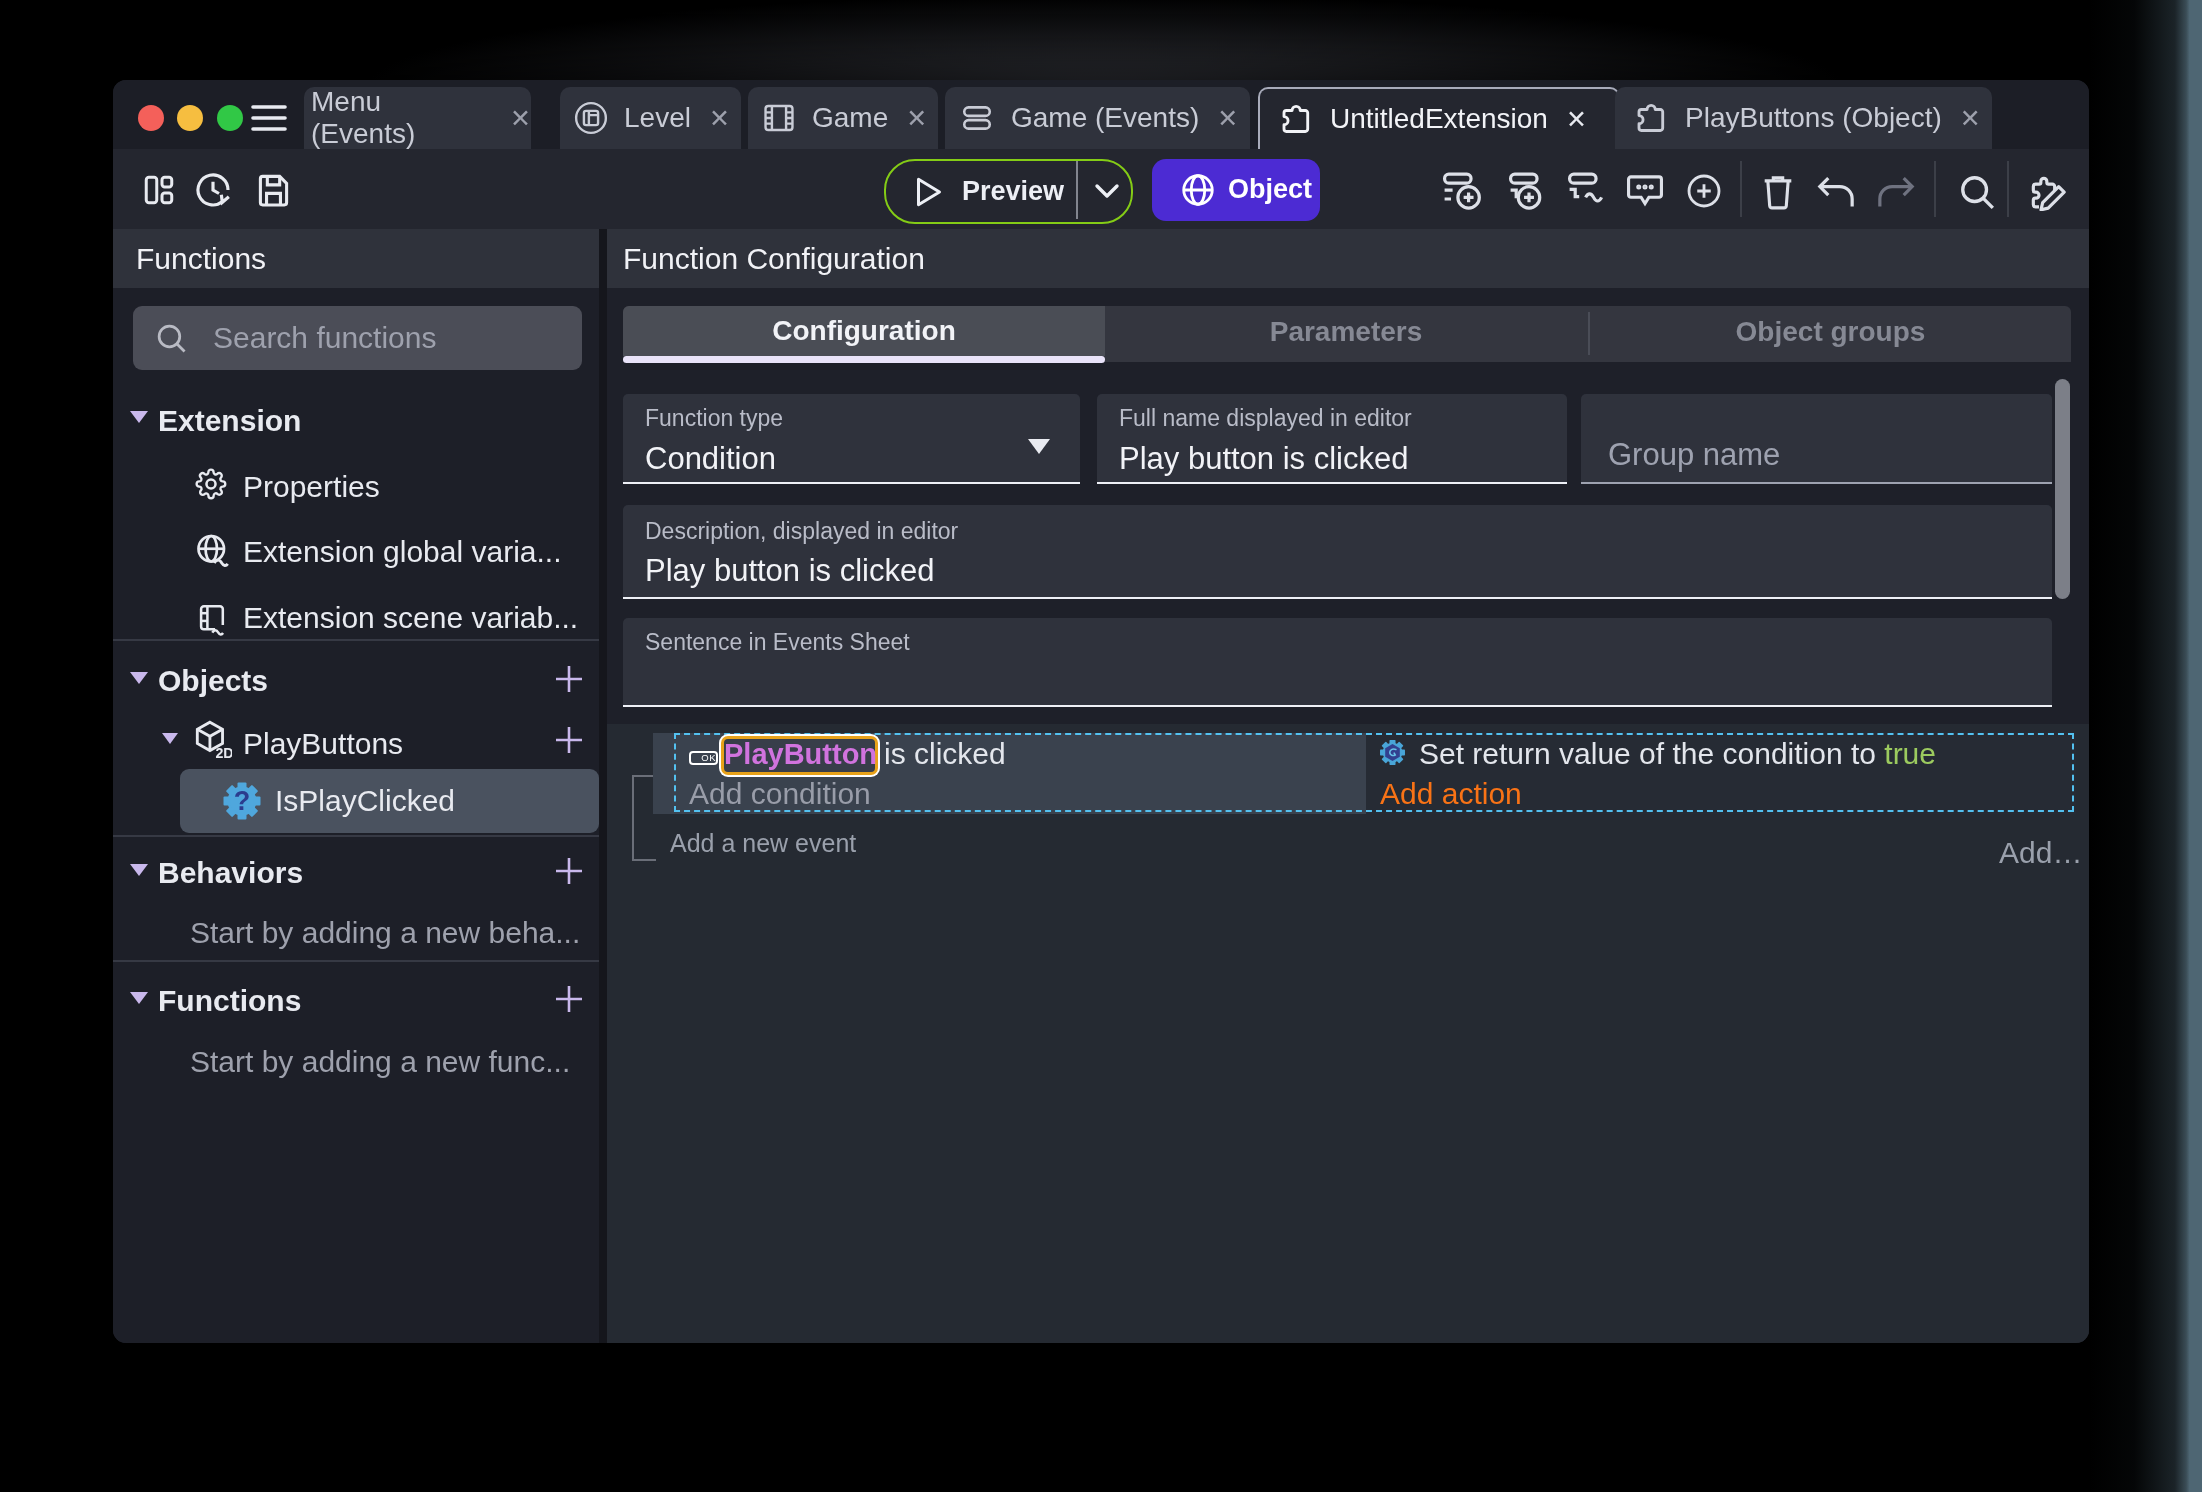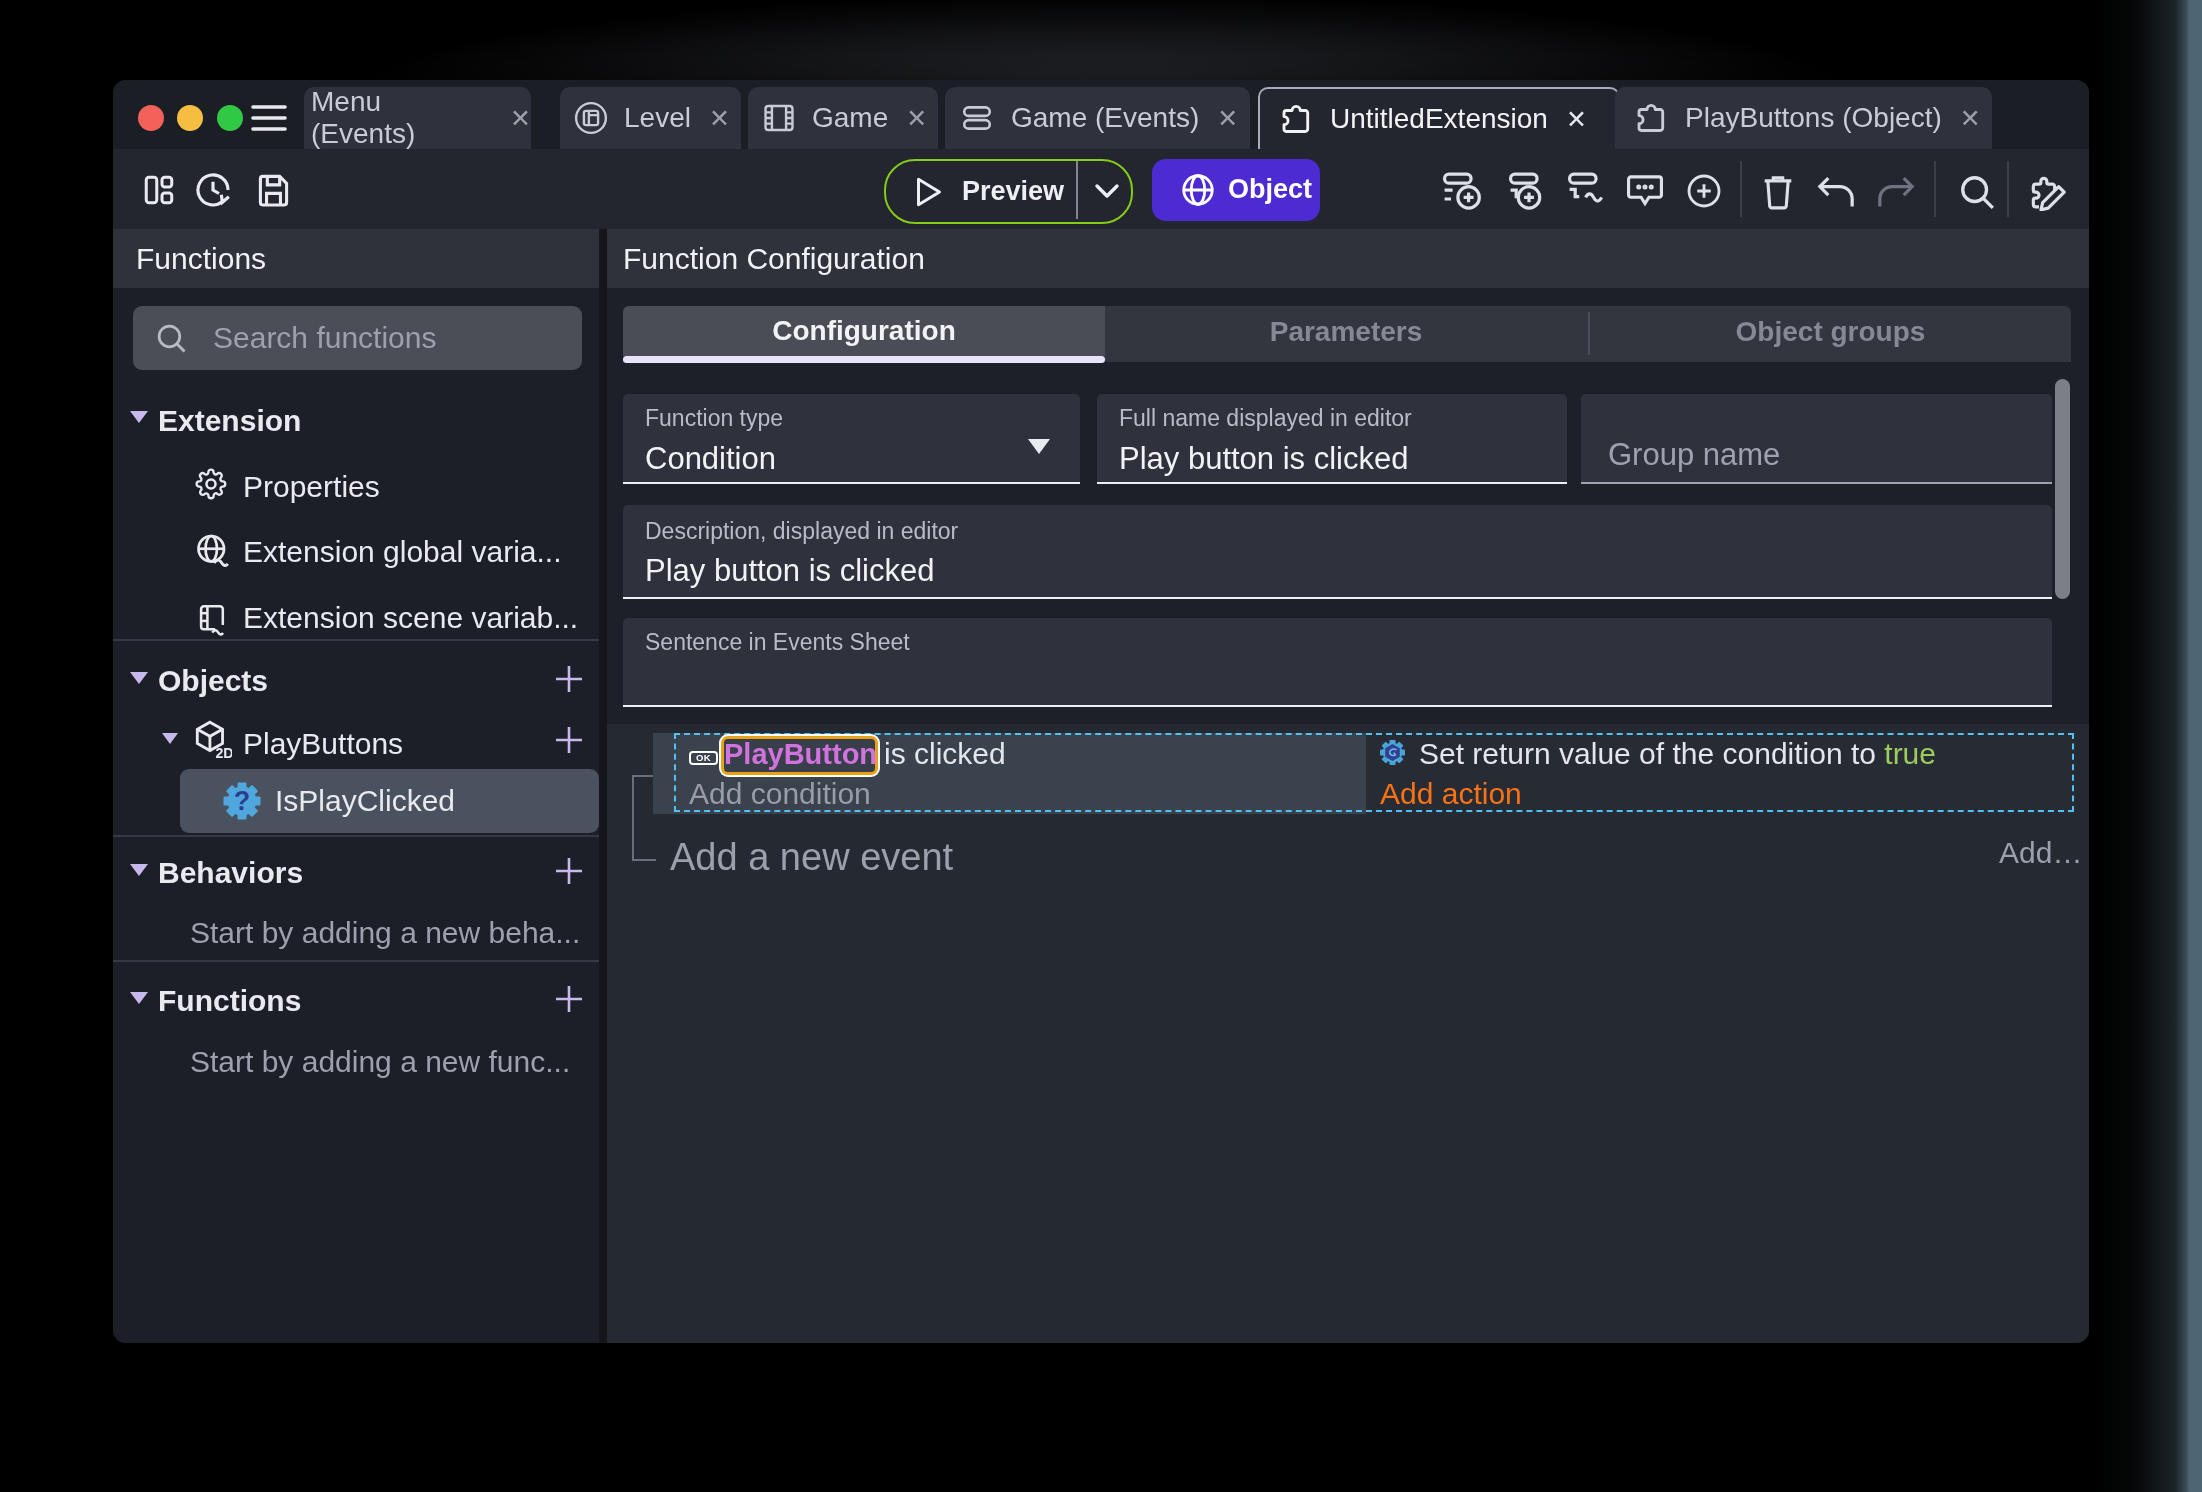--- a/index.html
+++ b/index.html
@@ -326,21 +326,21 @@
 
       <div class="abs" style="left:24.5px;top:51px;width:2px;height:85px;background:#6a6e78"></div>
       <div class="abs" style="left:24.5px;top:51px;width:22px;height:2px;background:#6a6e78"></div>
       <div class="abs" style="left:24.5px;top:135px;width:24px;height:2px;background:#6a6e78"></div>
 
       <div class="abs" style="left:46px;top:9px;width:1423px;height:81px;background:#3a424e">
         <div class="abs" style="left:713px;top:0;width:710px;height:81px;background:#262b34"></div>
         <div class="abs" style="left:21px;top:0;width:1400px;height:79px;border:2.3px dashed #53c1f0;box-sizing:border-box"></div>
 
         <div class="abs" style="left:36px;top:18px;width:29px;height:14px;border:2px solid #fff;border-radius:4px;box-sizing:border-box">
-          <div style="font-size:9.5px;font-weight:bold;color:#fff;text-align:center;line-height:10px;letter-spacing:0.5px">OK</div>
+          <div style="font-size:9.5px;font-weight:normal;color:#fff;text-align:right;line-height:10px;letter-spacing:0.5px">OK</div>
         </div>
 
         <div class="abs" style="left:68px;top:3px;width:157px;height:39px;border:3.5px solid #e8a21a;box-shadow:0 0 0 2px #ffffff;border-radius:7px;background:#383e4a;box-sizing:border-box;font-size:29px;font-weight:bold;color:#d173de;line-height:31px;text-align:center">PlayButton</div>
         <div class="abs" style="left:231px;top:4px;font-size:30px;color:#e3e6ec">is clicked</div>
         <div class="abs" style="left:36px;top:44px;font-size:30px;color:#999da9">Add condition</div>
 
         <svg class="abs" style="left:726px;top:6px" width="27" height="27" viewBox="0 0 40 40">
           <g fill="#49a5d8">
           <circle cx="20" cy="20" r="14.5"></circle>
           <rect x="15.5" y="1.5" width="9" height="7" rx="1"></rect>
@@ -365,16 +365,16 @@
           <g transform="rotate(315 20 20)">
               <rect x="15.5" y="1.5" width="9" height="7" rx="1"></rect>
             </g>
           </g>
           <path fill="#32408f" d="M20 7.5 L30.8 13.75 V26.25 L20 32.5 L9.2 26.25 V13.75 Z"></path>
           <path d="M25 15.5 c-5 -2 -9.5 1 -9 5 c.4 3.4 4.5 5 8 3.2 l-1.5 -2.8" fill="none" stroke="#67c1e8" stroke-width="2.4" stroke-linecap="round"></path>
         </svg>
         <div class="abs" style="left:766px;top:4px;font-size:30px;color:#e3e6ec">Set return value of the condition to <span style="color:#9ccb5f">true</span></div>
         <div class="abs" style="left:727px;top:44px;font-size:30px;color:#f97316">Add action</div>
       </div>
-      <div class="abs" style="left:63px;top:112px;font-size:38px;color:#9aa0ac">Add a new event</div>
+      <div class="abs" style="left:63px;top:105px;font-size:25px;color:#9aa0ac">Add a new event</div>
       <div class="abs" style="left:1392px;top:112px;width:80px;font-size:30px;color:#9aa0ac">Add…</div>
     </div>
 </div>
 
 </body></html>

